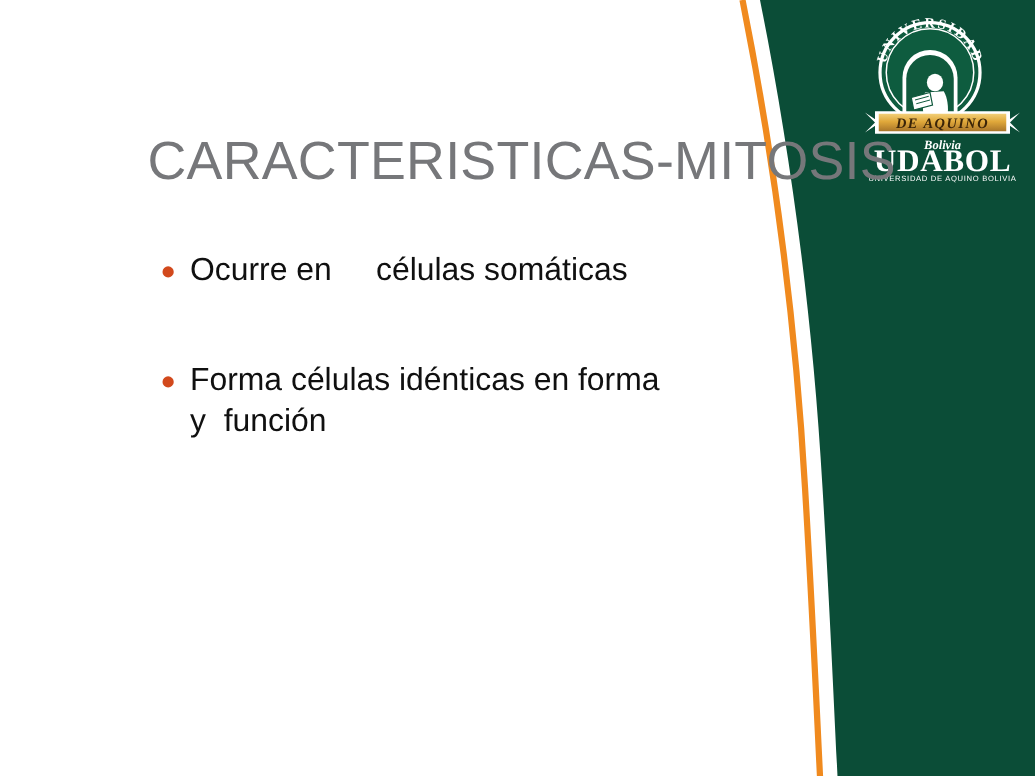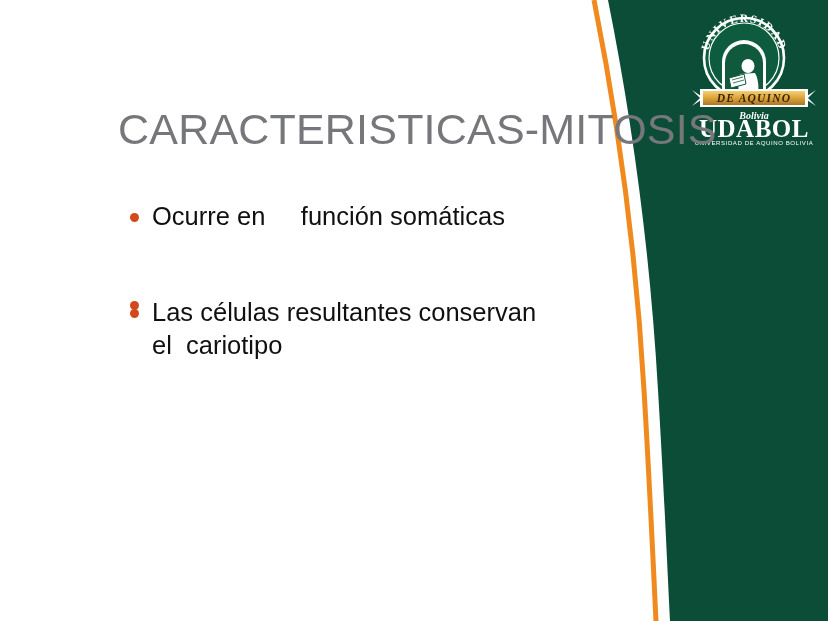--- a/index.html
+++ b/index.html
@@ -146,28 +146,25 @@
       <text x="66" y="137" text-anchor="middle" font-family="Liberation Sans, sans-serif" font-size="6.1" fill="#ffffff" letter-spacing="0.55">UNIVERSIDAD DE AQUINO BOLIVIA</text>
     </svg>
   </div>
 
   <h1 id="title">CARACTERISTICAS-MITOSIS</h1>
 
   <div id="bullets">
 
     <div class="bullet-row" id="bullet-1">
       <span class="bullet-dot"></span>
-      <span class="bullet-text">Ocurre en     función somáticas</span>
+      <span class="bullet-text">Ocurre en     células somáticas</span>
     </div>
 
     <div class="bullet-row" id="bullet-2">
       <span class="bullet-dot"></span>
+      <span class="bullet-text">Forma células idénticas en forma
+y  función</span>
     </div>
 
-    <div class="bullet-row" id="bullet-3">
-      <span class="bullet-dot"></span>
-      <span class="bullet-text">Las células resultantes conservan
-el  cariotipo</span>
-    </div>
 
   </div>
 
 </div>
 
 </body></html>

